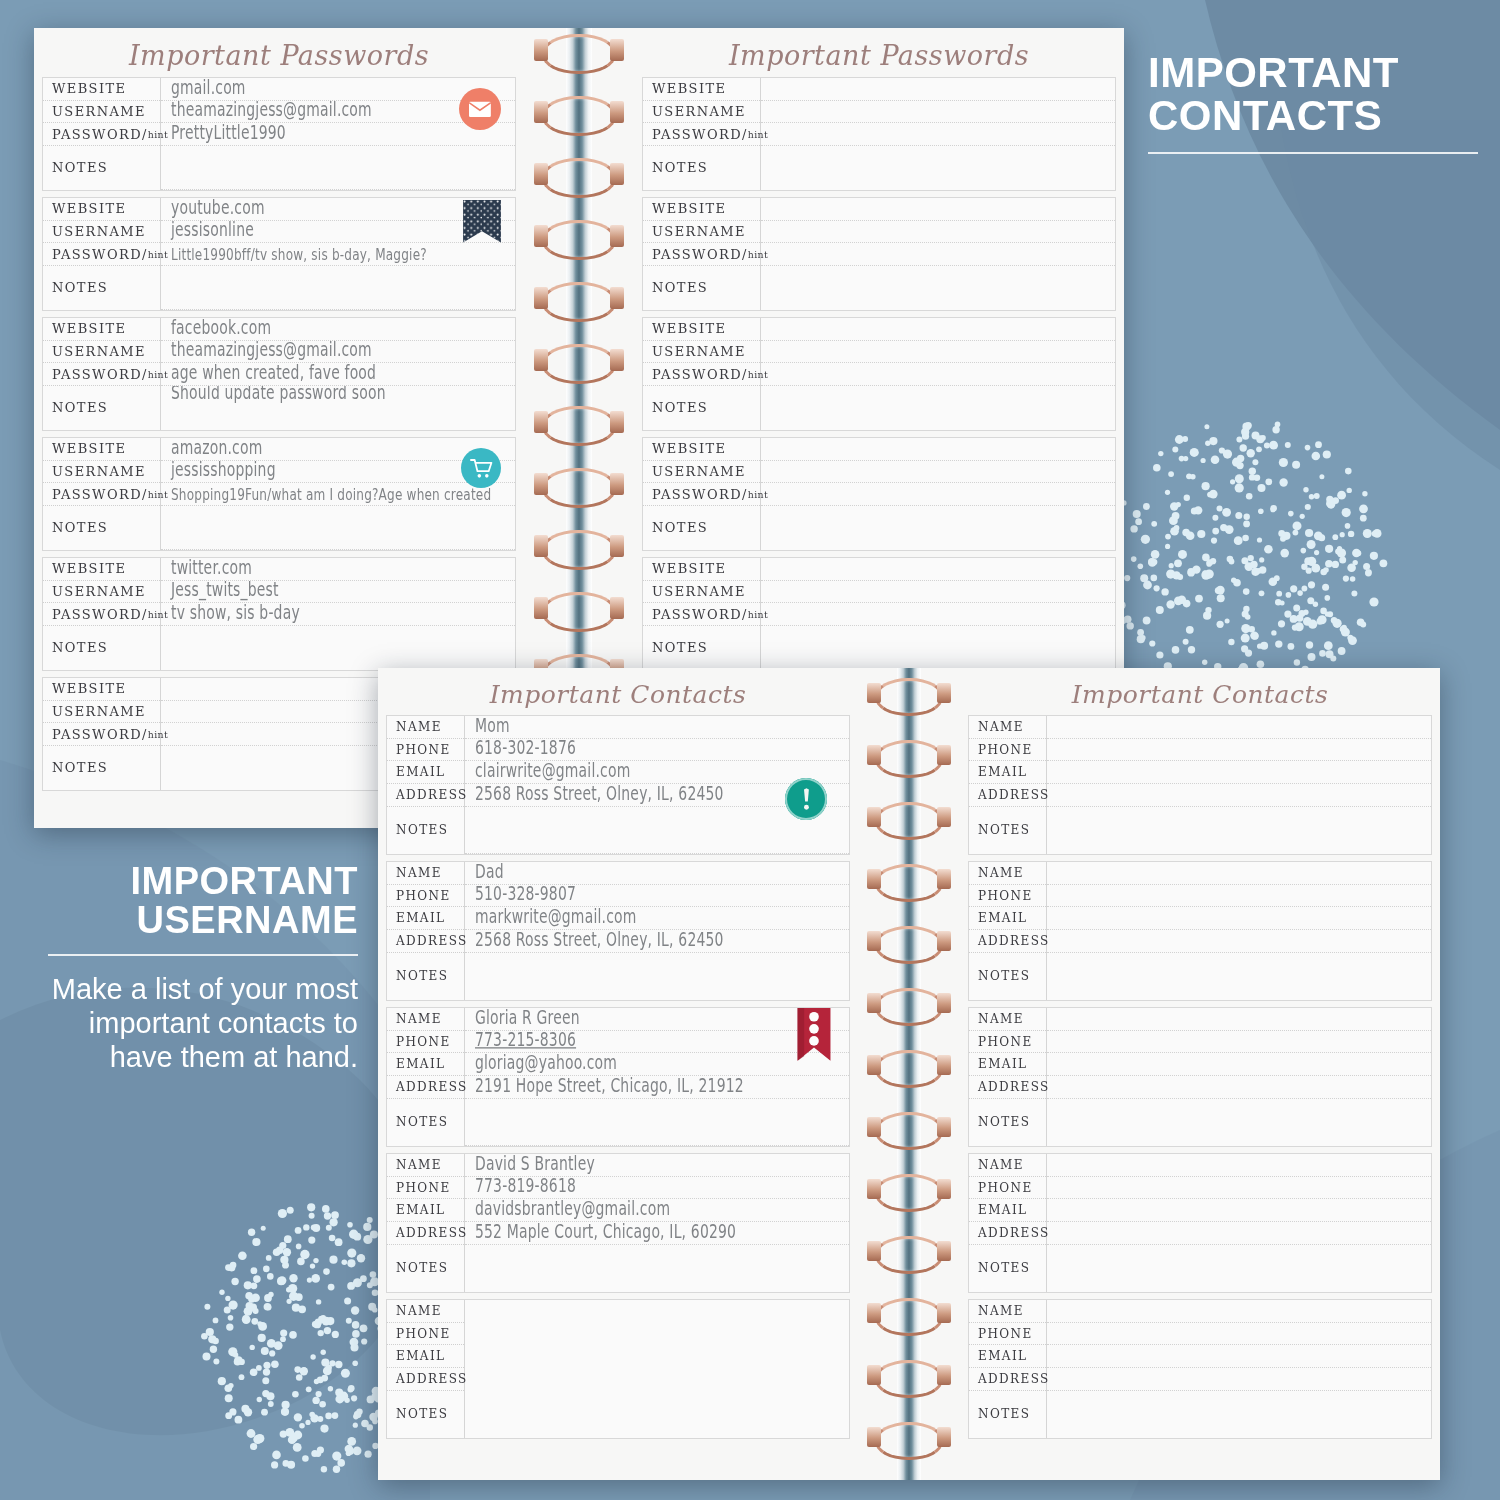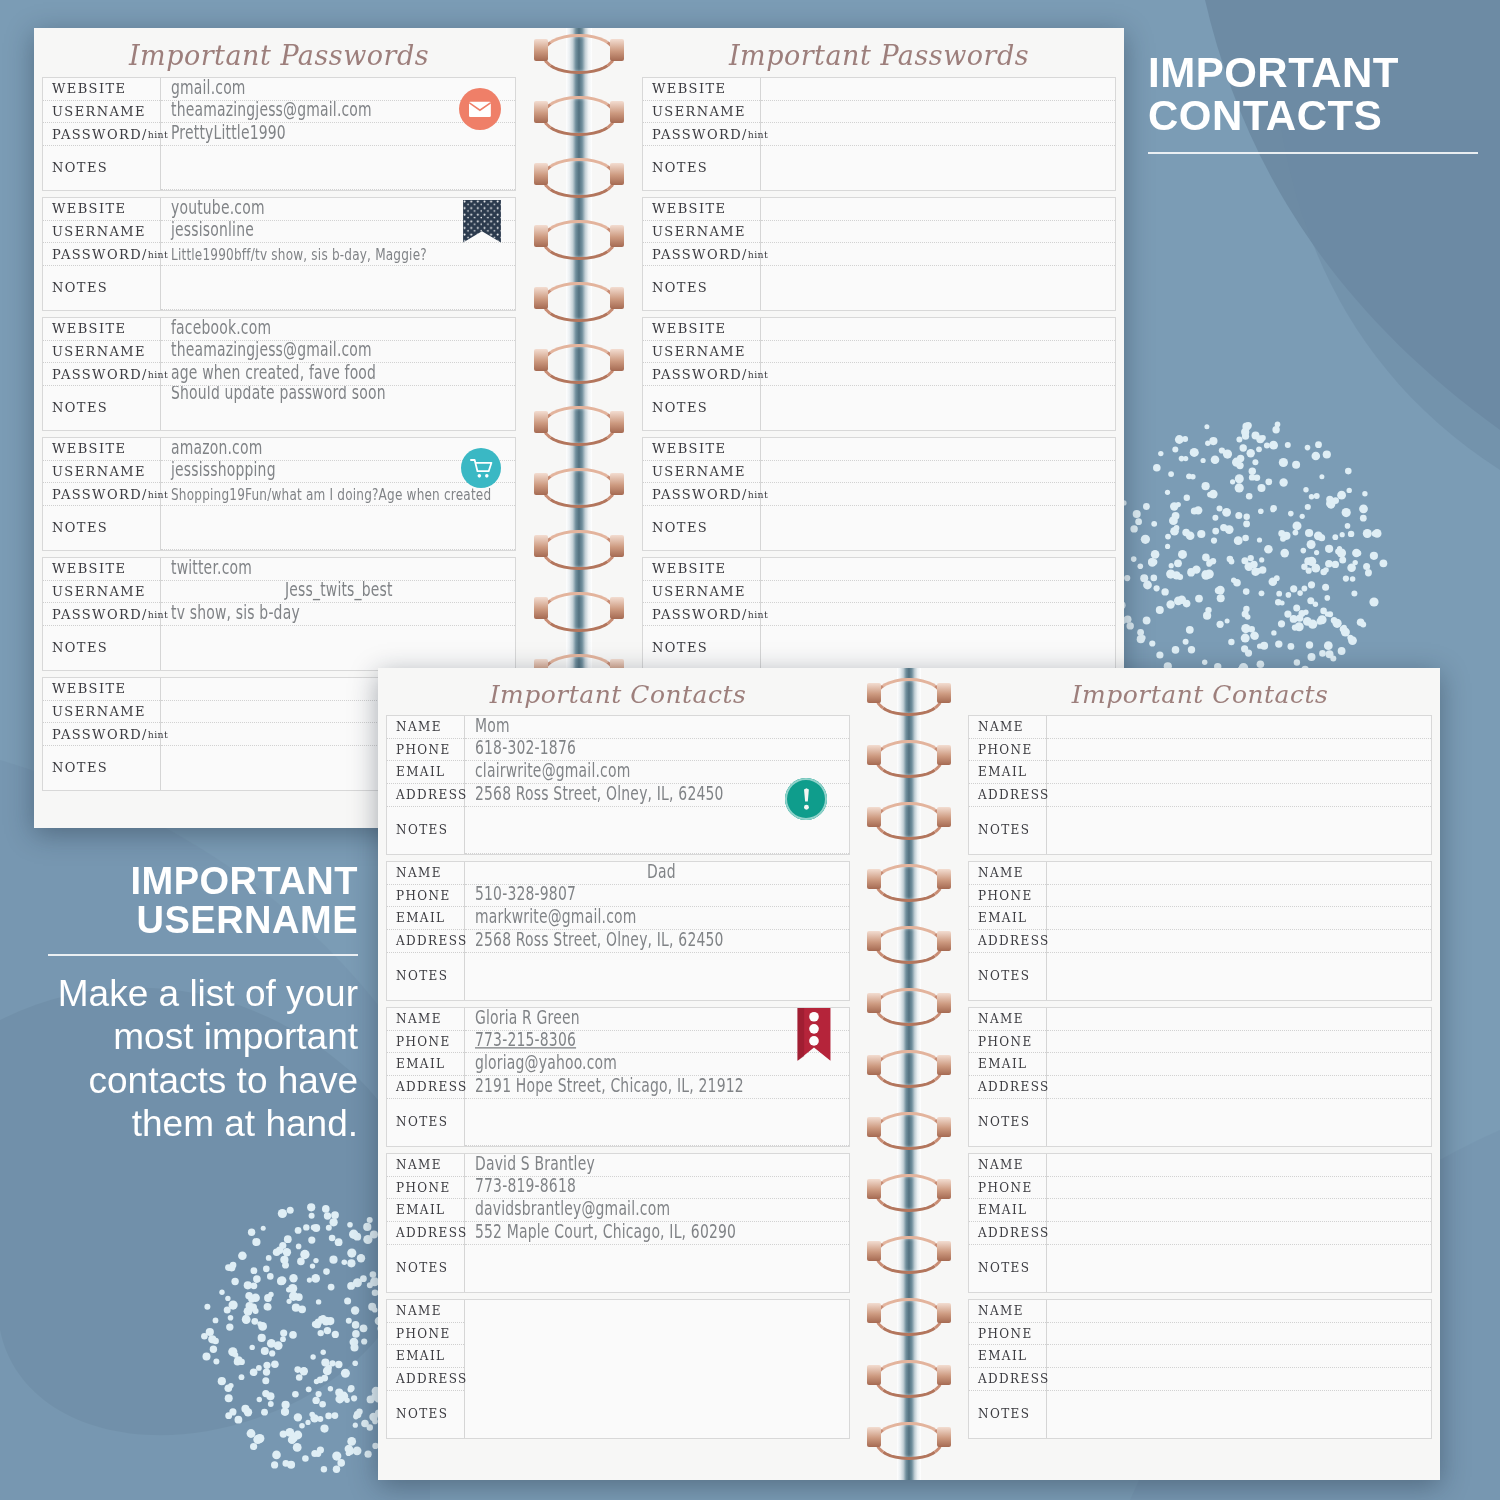--- a/index.html
+++ b/index.html
@@ -910,21 +910,21 @@
           <div class="labels" style="width: 118px;">
             <div class="label" style="height: 23px; font-size: 13px;">WEBSITE</div>
             <div class="label" style="height: 23px; font-size: 13px;">USERNAME</div>
             <div class="label" style="height: 23px; font-size: 13px;">PASSWORD/<span class="sub">hint</span></div>
             <div class="label" style="height: 45px; font-size: 13px;">NOTES</div>
           </div>
           <div class="values">
             <div class="value" style="height: 23px;">
               <span class="hand" style="font-size: 15px;">twitter.com</span>
             </div>
-            <div class="value" style="height: 23px; justify-content: center;">
+            <div class="value" style="height: 23px;">
               <span class="hand" style="font-size: 15px;">Jess_twits_best</span>
             </div>
             <div class="value" style="height: 23px;">
               <span class="hand" style="font-size: 15px;">tv show, sis b-day</span>
             </div>
             <div class="value" style="height: 45px;"></div>
           </div>
         </div>
         <div class="block" style="height: 114px;">
           <div class="labels" style="width: 118px;">
@@ -1091,21 +1091,21 @@
         </div>
         <div class="block" style="height: 140px;">
           <div class="labels" style="width: 78px;">
             <div class="label" style="height: 23px; font-size: 12px;">NAME</div>
             <div class="label" style="height: 23px; font-size: 12px;">PHONE</div>
             <div class="label" style="height: 23px; font-size: 12px;">EMAIL</div>
             <div class="label" style="height: 23px; font-size: 12px;">ADDRESS</div>
             <div class="label" style="height: 48px; font-size: 12px;">NOTES</div>
           </div>
           <div class="values">
-            <div class="value" style="height: 23px; justify-content: center;">
+            <div class="value" style="height: 23px;">
               <span class="hand" style="font-size: 15px;">Dad</span>
             </div>
             <div class="value" style="height: 23px;">
               <span class="hand" style="font-size: 15px;">510-328-9807</span>
             </div>
             <div class="value" style="height: 23px;">
               <span class="hand" style="font-size: 15px;">markwrite@gmail.com</span>
             </div>
             <div class="value" style="height: 23px;">
               <span class="hand" style="font-size: 15px;">2568 Ross Street, Olney, IL, 62450</span>
@@ -1291,14 +1291,14 @@
   </h2>
   <div class="rule"></div>
 </div>
 
 <div class="promo" id="promo-ct" style="left:48px; top:862px; width:310px; text-align:right;">
   <h2 style="font-size:38px;">
     <span>IMPORTANT</span><br>
     <span>USERNAME</span>
   </h2>
   <div class="rule"></div>
-  <p style="font-size:37px;">Make a list of your most important contacts to have them at hand.</p>
+  <p style="font-size:29px;">Make a list of your most important contacts to have them at hand.</p>
 </div>
 
 </body></html>

